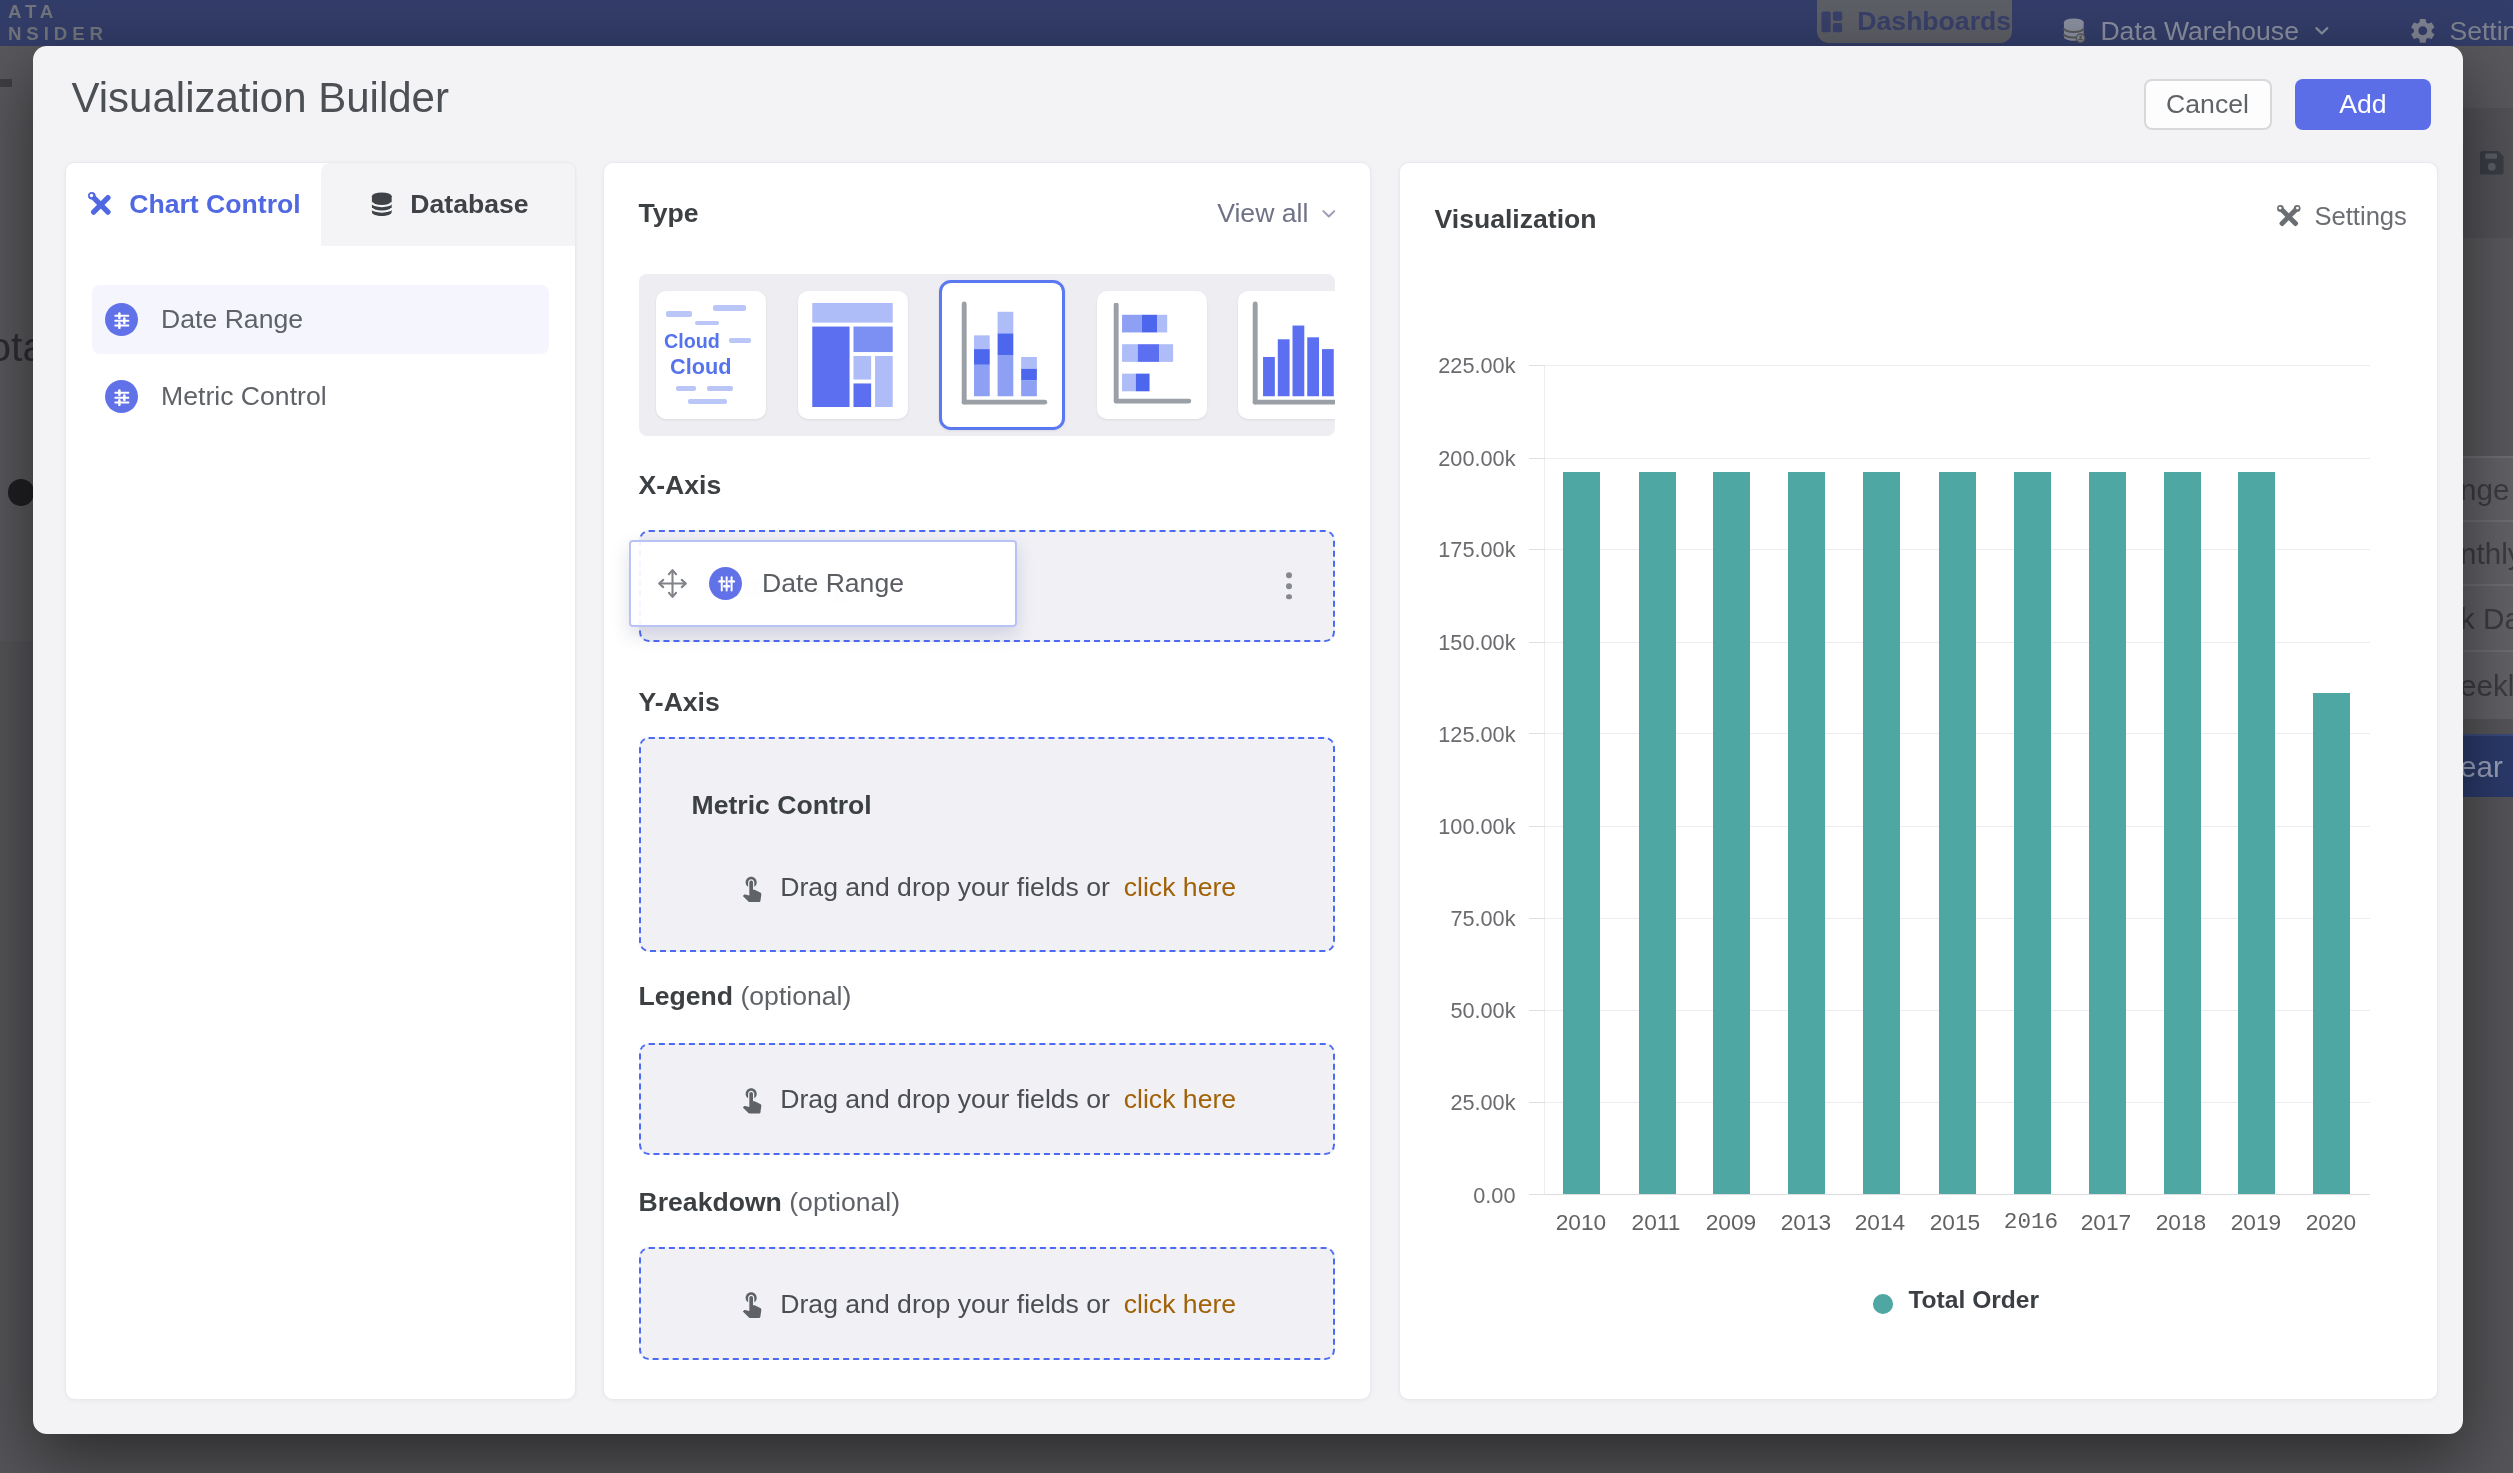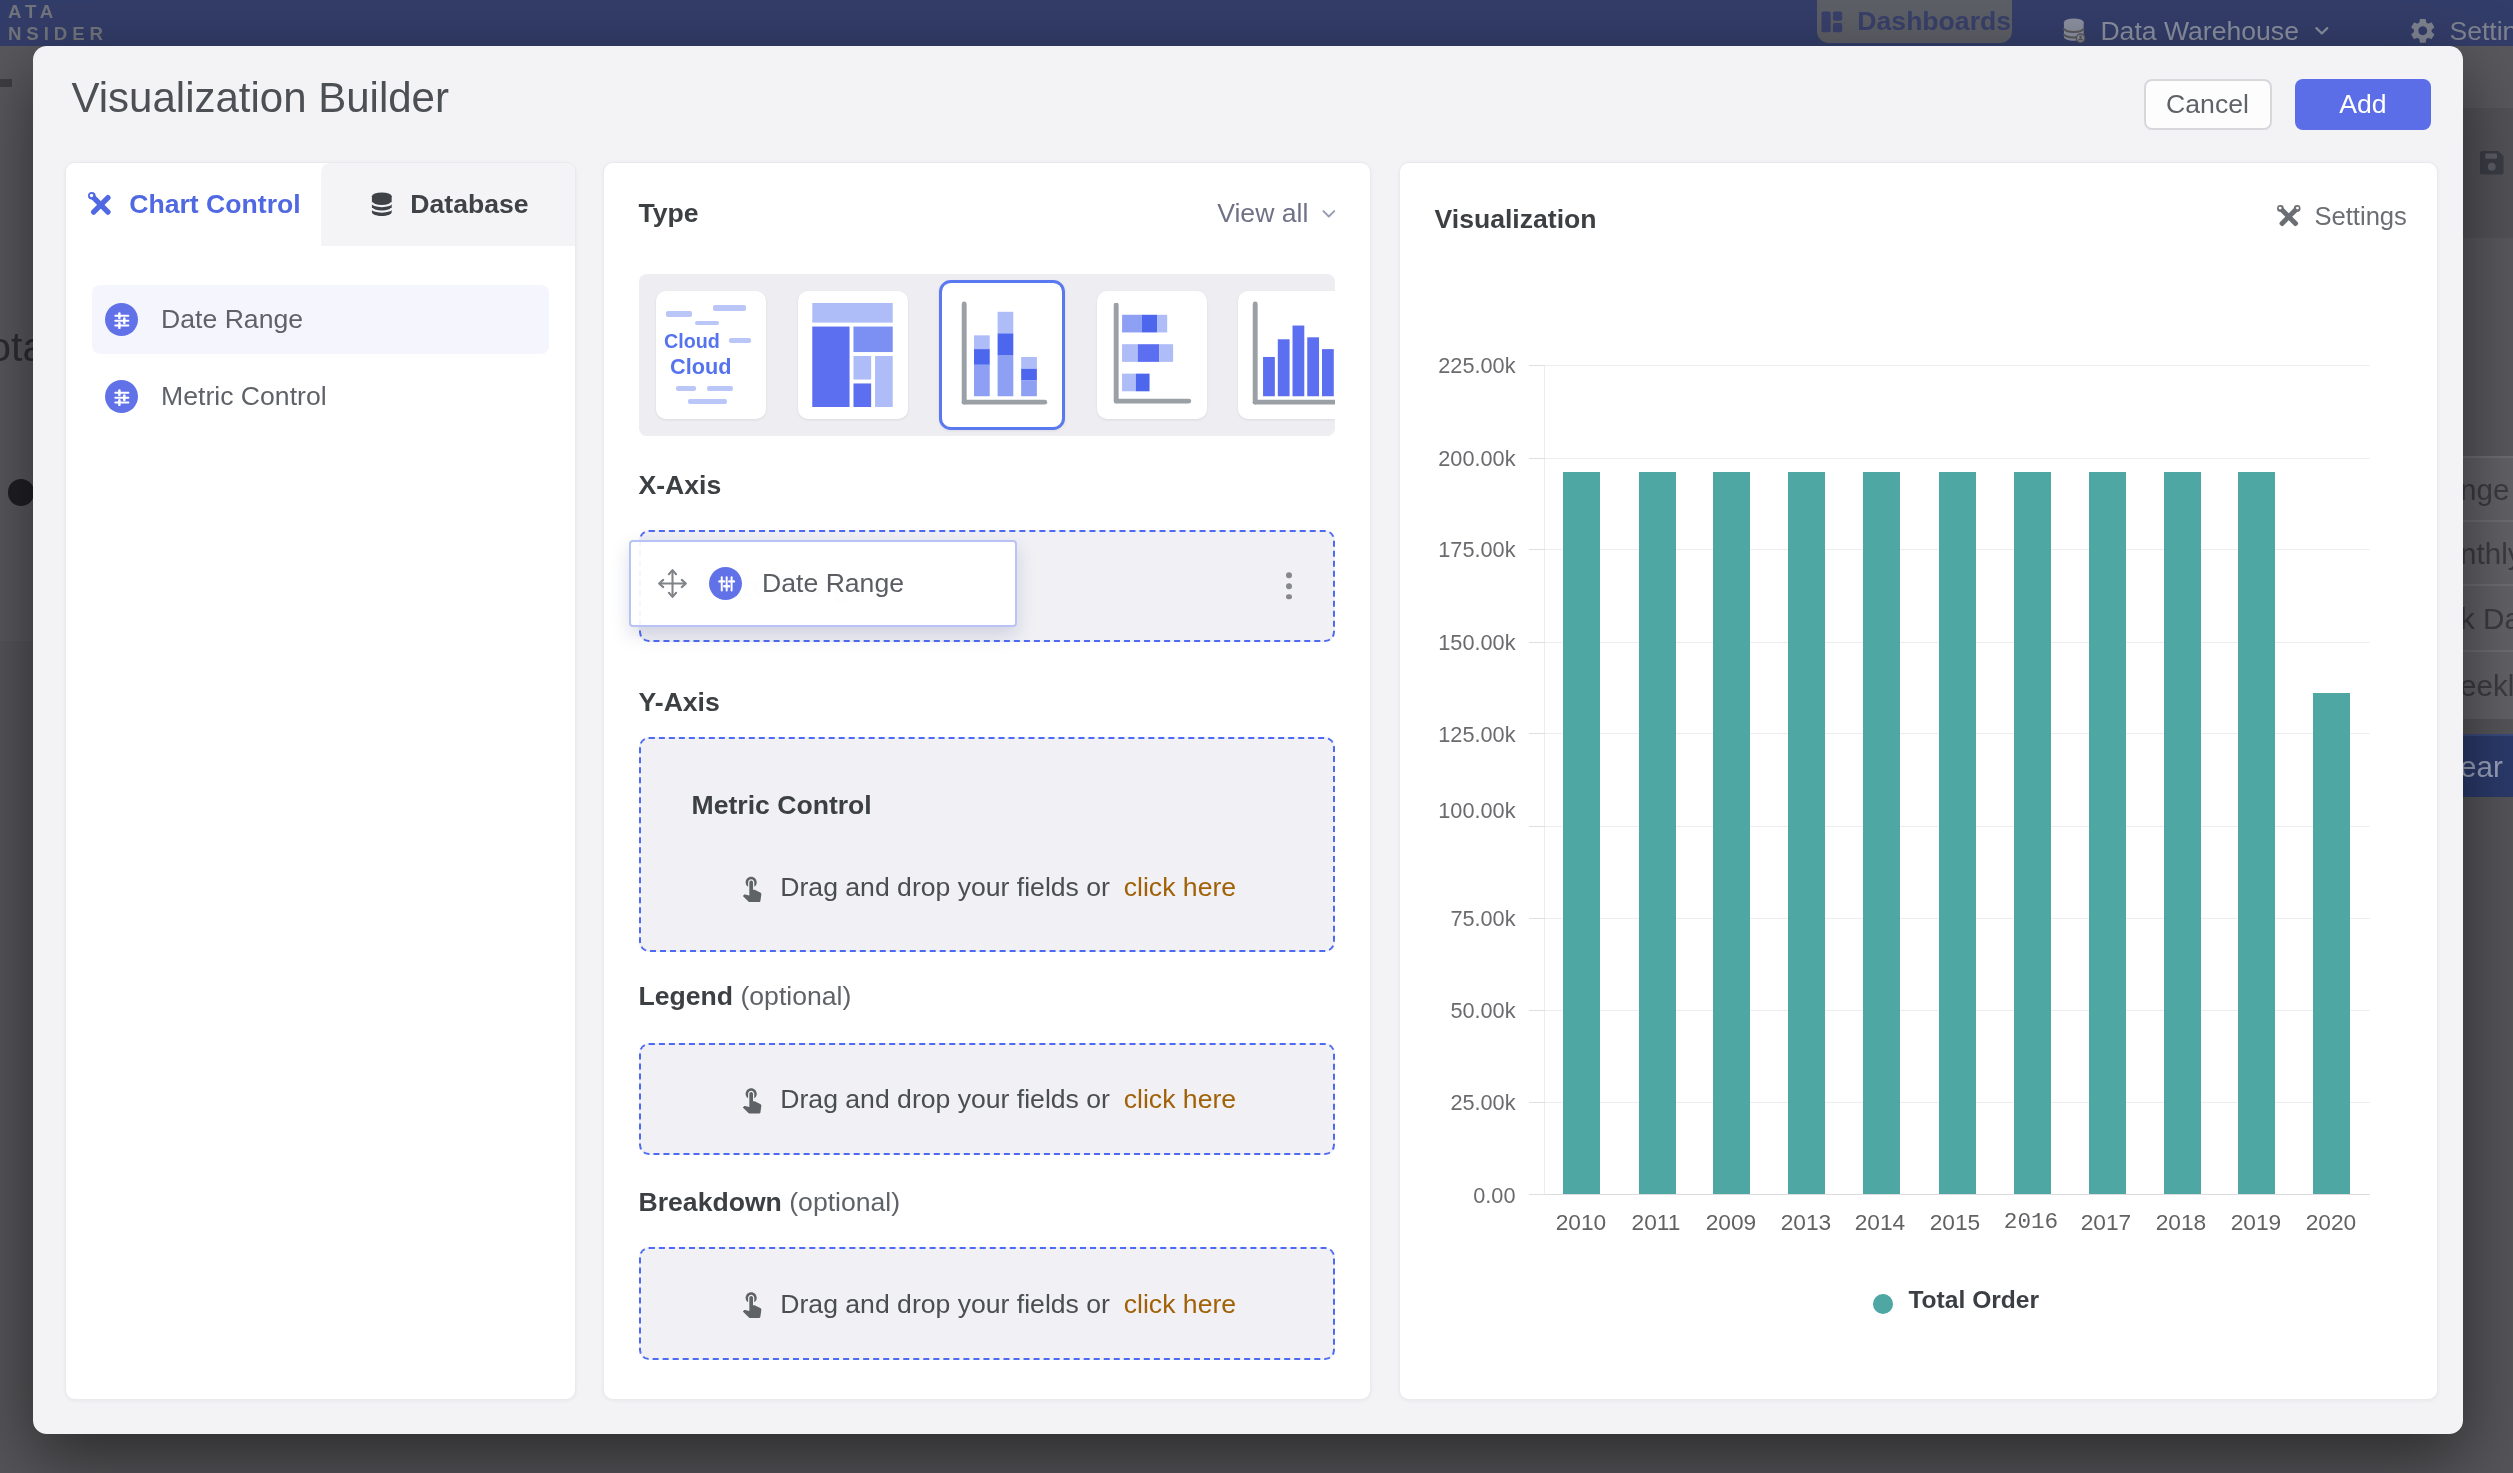--- a/index.html
+++ b/index.html
@@ -417,21 +417,21 @@
       </span>
       <span>Settings</span>
     </div>
 
     <div class="ylabels" id="chart-ylabels">
         <div class="ylabel" style="top: -11.8px;">225.00k</div>
         <div class="ylabel" style="top: 81px;">200.00k</div>
         <div class="ylabel" style="top: 172px;">175.00k</div>
         <div class="ylabel" style="top: 265px;">150.00k</div>
         <div class="ylabel" style="top: 357px;">125.00k</div>
-        <div class="ylabel" style="top: 433px;">100.00k</div>
+        <div class="ylabel" style="top: 449px;">100.00k</div>
         <div class="ylabel" style="top: 541px;">75.00k</div>
         <div class="ylabel" style="top: 633px;">50.00k</div>
         <div class="ylabel" style="top: 725px;">25.00k</div>
         <div class="ylabel" style="top: 818px;">0.00</div>
       </div>
     <div class="plot" id="chart-plot">
         <div class="gridline" style="top: 0px;"></div>
         <div class="ytick" style="top: 0px;"></div>
         <div class="gridline" style="top: 93px;"></div>
         <div class="ytick" style="top: 93px;"></div>

